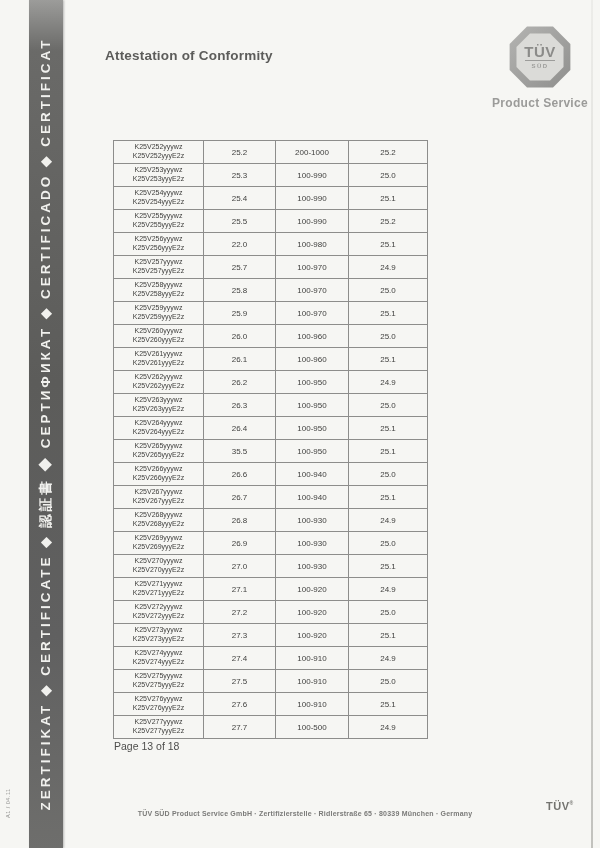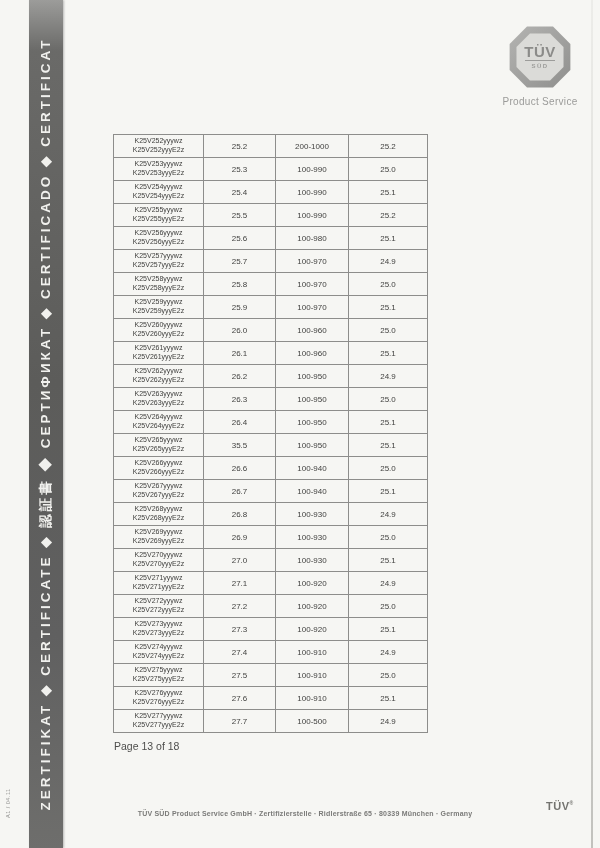--- a/index.html
+++ b/index.html
@@ -44,25 +44,25 @@
     display:flex;align-items:center;justify-content:center;
   }
   .octagon-inner{
     width:48px;height:48px;background:#dbdbd8;
     clip-path:polygon(29% 1%,71% 1%,99% 29%,99% 71%,71% 99%,29% 99%,1% 71%,1% 29%);
     display:flex;flex-direction:column;align-items:center;justify-content:center;
   }
   .logo-tuv{font-size:15px;font-weight:bold;color:#8b8b89;line-height:14px;letter-spacing:.5px;}
   .logo-rule{width:30px;height:1px;background:#9c9c9a;margin:1px 0 2px 0;}
   .logo-sud{font-size:6px;font-weight:bold;color:#9c9c9a;letter-spacing:1.5px;}
-  .logo-caption{margin-top:8px;font-size:10px;font-weight:normal;color:#9b9b99;letter-spacing:.3px;}
+  .logo-caption{margin-top:8px;font-size:12px;font-weight:bold;color:#9b9b99;letter-spacing:.3px;}
 
   
   .cert-table{
-    position:absolute;left:113px;top:134px;
+    position:absolute;left:113px;top:140px;
     border-collapse:collapse;table-layout:fixed;width:314px;
   }
   .cert-table td{
     border:1px solid #8d8d8b;padding:0;height:22px;
     text-align:center;vertical-align:middle;
     color:#424240;font-size:8px;
   }
   .cert-table td.model-cell{font-size:7px;line-height:8.6px;color:#3d3d3b;}
   .model-cell div{white-space:nowrap;}
 
@@ -82,20 +82,21 @@
 
 <div class="side-banner">
   <div class="side-banner-inner">ZERTIFIKAT ◆ CERTIFICATE ◆ 認証書 ◆ СЕРТИФИКАТ ◆ CERTIFICADO ◆ CERTIFICAT</div>
 </div>
 
 <div class="edge-note">
   <div class="edge-note-inner">A1 / 04.11</div>
 </div>
 
 <div class="title-block">
+  <div class="title-line">Attestation of Conformity</div>
 </div>
 
 <div class="logo-block">
   <div class="octagon-outer">
     <div class="octagon-inner">
       <div class="logo-tuv">TÜV</div>
       <div class="logo-rule"></div>
       <div class="logo-sud">SÜD</div>
     </div>
   </div>
@@ -144,21 +145,21 @@
         </td>
         <td>25.5</td>
         <td>100-990</td>
         <td>25.2</td>
       </tr>
       <tr>
         <td class="model-cell">
           <div>K25V256yyywz</div>
           <div>K25V256yyyE2z</div>
         </td>
-        <td>25.6</td>
+        <td>22.0</td>
         <td>100-980</td>
         <td>25.1</td>
       </tr>
       <tr>
         <td class="model-cell">
           <div>K25V257yyywz</div>
           <div>K25V257yyyE2z</div>
         </td>
         <td>25.7</td>
         <td>100-970</td>

